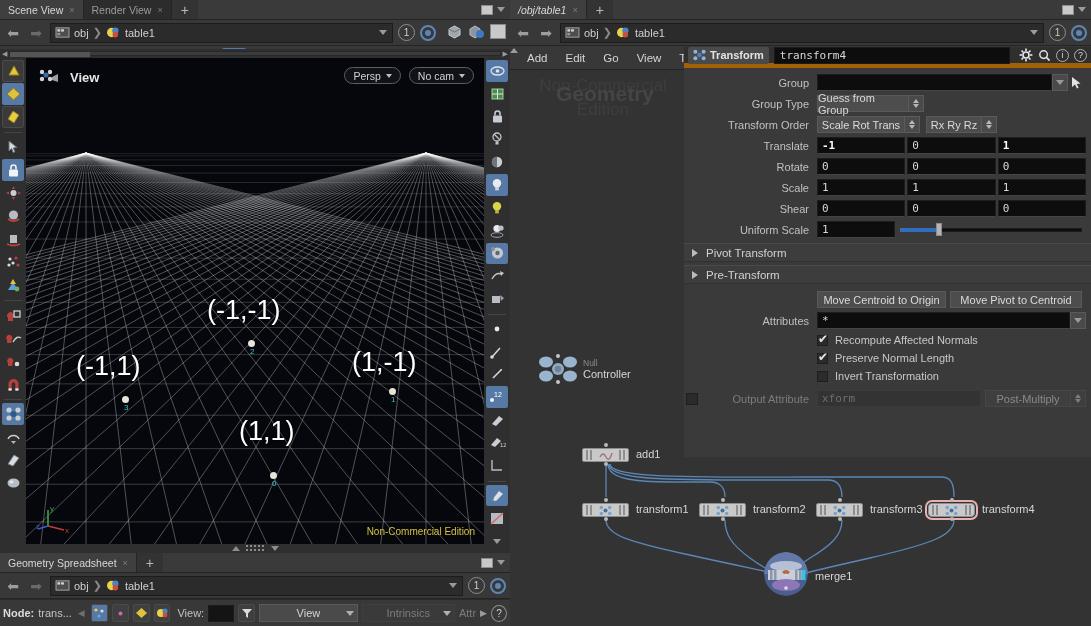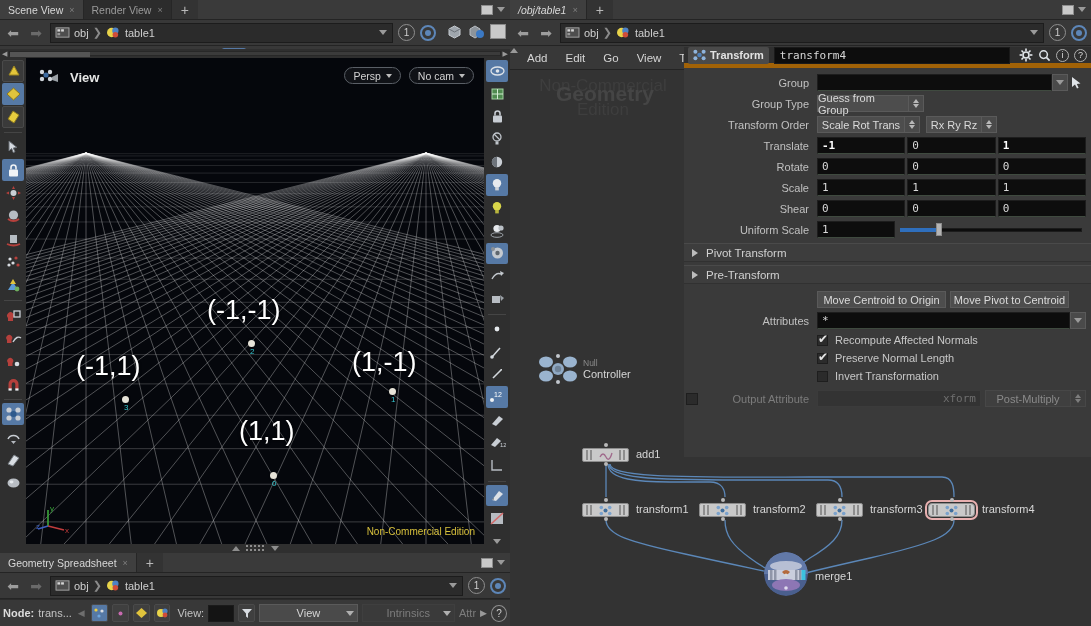--- a/index.html
+++ b/index.html
@@ -1206,21 +1206,21 @@
         <div class="folderrow">
           <div class="tri-r"></div>
           <span>Pre-Transform</span>
         </div>
 
         <div class="prow" style="margin-top:5px;">
           <div class="plabel"></div>
           <div class="pbtn" style="width:129px;margin-right:4px;">
             <span>Move Centroid to Origin</span>
           </div>
-          <div class="pbtn" style="width:119px;">
+          <div class="pbtn" style="width:132px;">
             <span>Move Pivot to Centroid</span>
           </div>
         </div>
 
         <div class="prow">
           <div class="plabel">Attributes</div>
           <div class="pin" style="flex:1;">
             <span>*</span>
           </div>
           <div style="width:16px;height:17px;background:#4a4a4a;border:1px solid #5a5a5a;display:flex;align-items:center;justify-content:center;">
@@ -1242,21 +1242,21 @@
           <div class="sp"></div>
           <div class="cb"></div>
           <span>Invert Transformation</span>
         </div>
 
         <div class="prow" style="margin-top:3px;">
           <div style="width:16px;display:flex;justify-content:center;">
             <div class="cb" style="width:12px;height:12px;margin:0;"></div>
           </div>
           <div class="plabel dim" style="width:117px;">Output Attribute</div>
-          <div class="pin" style="flex:1;background:#333;border-color:#3b3b3b;color:#6f6f6f;justify-content:flex-end;" placeholder="xform">
+          <div class="pin" style="flex:1;background:#333;border-color:#3b3b3b;color:#6f6f6f;" placeholder="xform">
             <span>xform</span>
           </div>
           <div class="pbtn" style="width:86px;margin-left:4px;background:#3f3f3f;border-color:#474747;color:#8a8a8a;">
             <span>Post-Multiply</span>
           </div>
           <div class="spin" style="background:#3e3e3e;border-color:#474747;">
             <div class="u" style="border-bottom-color:#7d7d7d;"></div>
               <div class="d" style="border-top-color:#7d7d7d;"></div>
           </div>
         </div>

